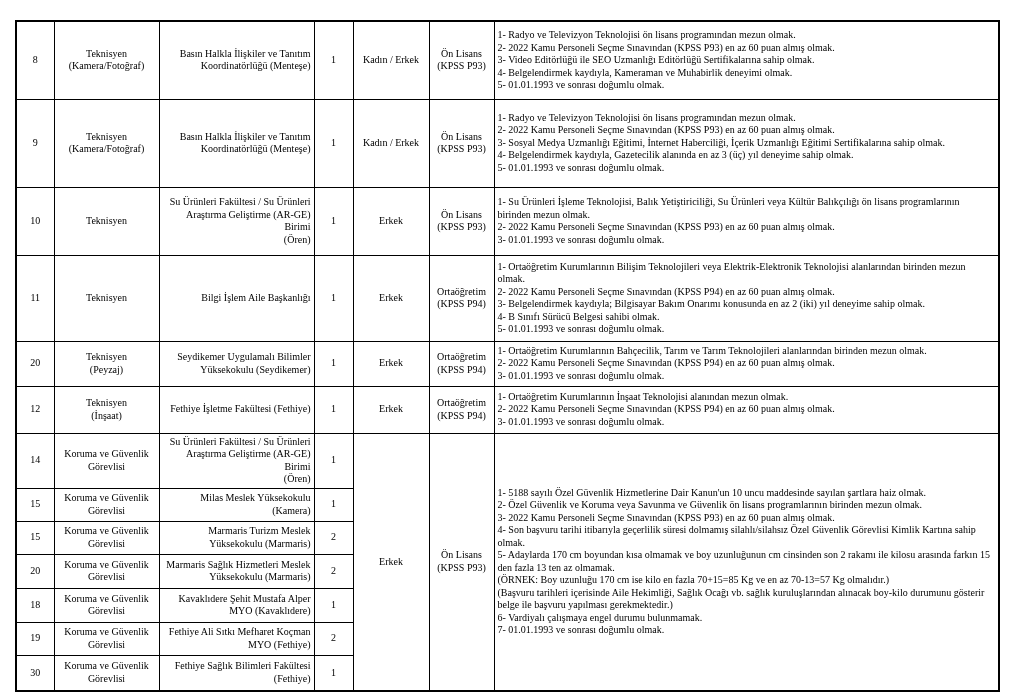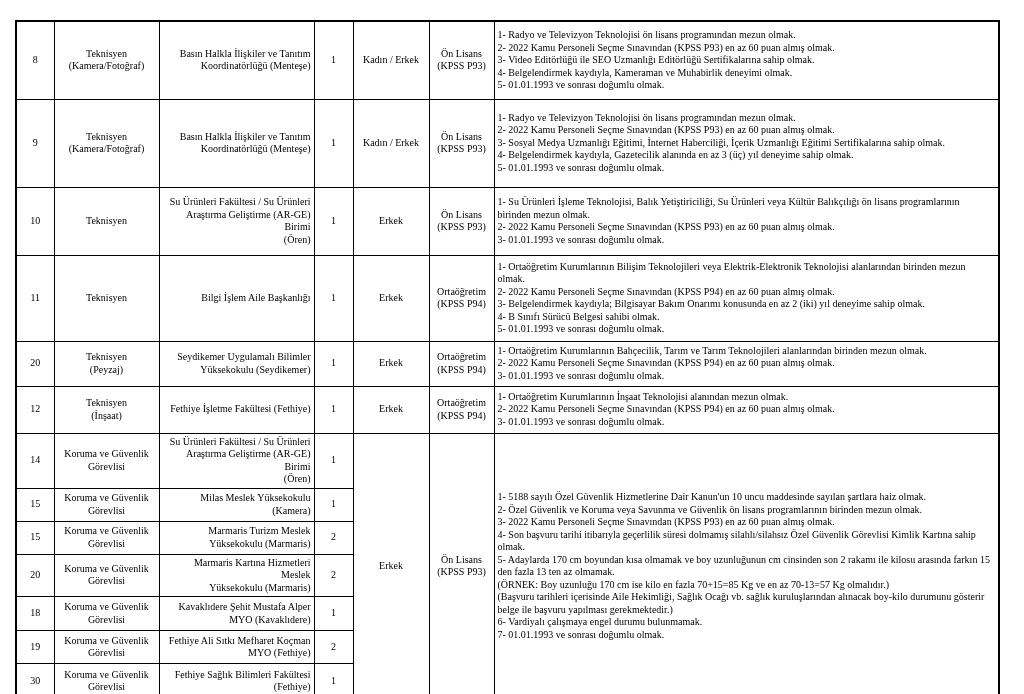--- a/index.html
+++ b/index.html
@@ -178,21 +178,21 @@
         <td class="c-title pre">Koruma ve Güvenlik
 Görevlisi</td>
         <td class="c-unit pre">Marmaris Turizm Meslek
 Yüksekokulu (Marmaris)</td>
         <td class="c-count">2</td>
       </tr>
       <tr style="height:34px">
         <td class="c-no">20</td>
         <td class="c-title pre">Koruma ve Güvenlik
 Görevlisi</td>
-        <td class="c-unit pre">Marmaris Kartına Hizmetleri Meslek
+        <td class="c-unit pre">Marmaris Sağlık Hizmetleri Meslek
 Yüksekokulu (Marmaris)</td>
         <td class="c-count">2</td>
       </tr>
       <tr style="height:34px">
         <td class="c-no">18</td>
         <td class="c-title pre">Koruma ve Güvenlik
 Görevlisi</td>
         <td class="c-unit pre">Kavaklıdere Şehit Mustafa Alper
 MYO (Kavaklıdere)</td>
         <td class="c-count">1</td>

